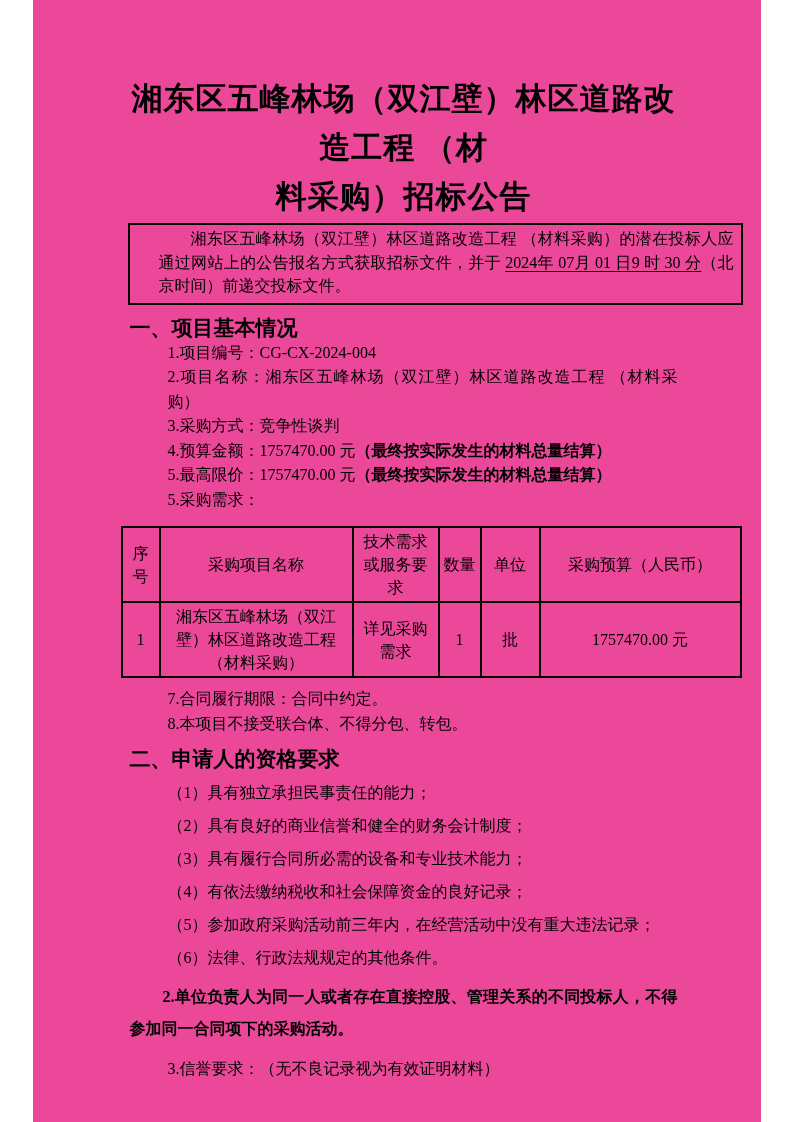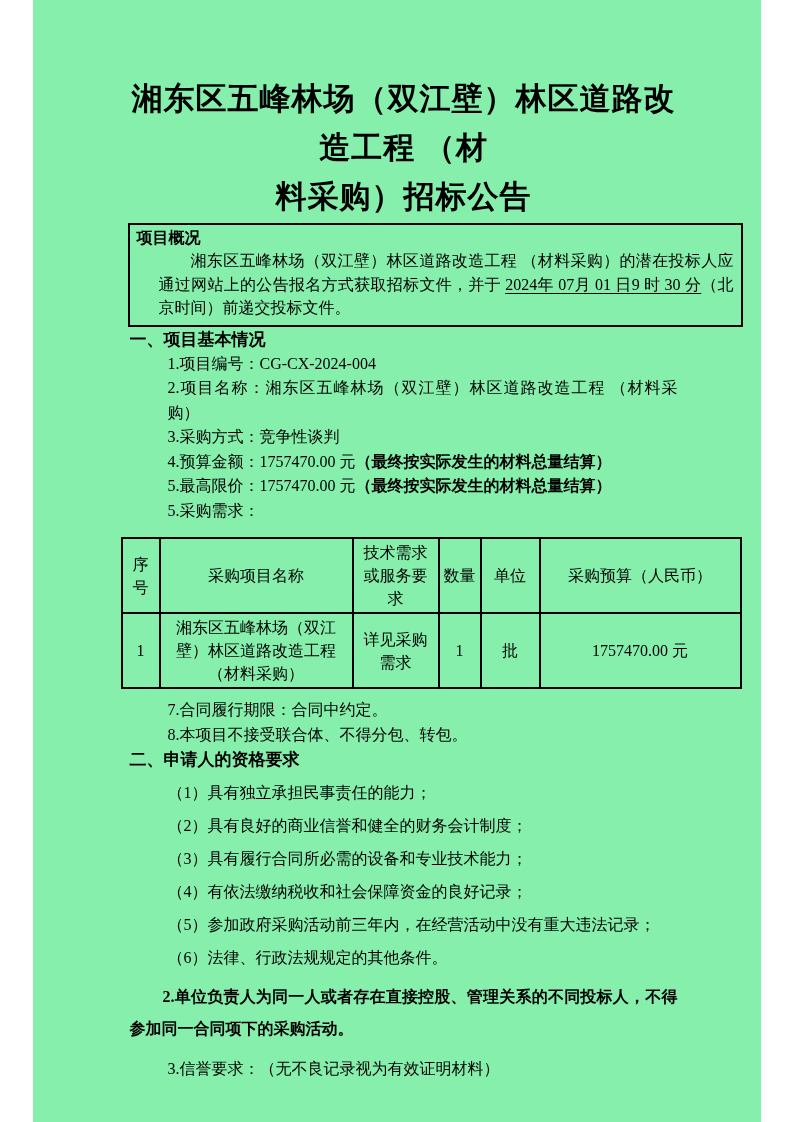--- a/index.html
+++ b/index.html
@@ -2,21 +2,21 @@
 <html><head>
 <meta charset="utf-8">
 <style>
   * { margin: 0; padding: 0; box-sizing: border-box; }
   html, body { background: #ffffff; }
   .page {
     position: relative;
     width: 728px;
     height: 1122px;
     margin: 0 auto;
-    background: #86efac;
+    background: #ec4899;
     color: #000000;
     font-family: "Liberation Serif", "DejaVu Serif", serif;
     font-size: 16px;
     overflow: hidden;
   }
   .content { padding: 0 83px 0 97px; }
   .doc-title {
     margin-top: 74px;
     text-align: center;
     font-size: 31px;
@@ -34,21 +34,21 @@
   }
   .box-heading { font-weight: bold; line-height: 22px; font-size: 16px; }
   .box-para {
     line-height: 23.5px;
     text-align: justify;
     text-indent: 32px;
     font-size: 16px;
     margin-left: 22px;
   }
   .underline { text-decoration: underline; text-underline-offset: 3px; }
-  .sec-heading { font-weight: bold; font-size: 17px; line-height: 25px; }
+  .sec-heading { font-weight: bold; font-size: 21px; line-height: 25px; margin-top: 11px; }
   .s1-item { padding-left: 38px; line-height: 24.5px; text-align: justify; }
   .bold { font-weight: bold; }
   table.req-table {
     border-collapse: collapse;
     table-layout: fixed;
     width: 619px;
     margin: 14px 0 0 -9px;
   }
   table.req-table th, table.req-table td {
     border: 2px solid #000000;
@@ -73,21 +73,20 @@
 
 <div class="page">
   <div class="content">
 
     <h1 class="doc-title">
       <span class="tline">湘东区五峰林场（双江壁）林区道路改造工程 （材</span>
       <span class="tline">料采购）招标公告</span>
     </h1>
 
     <div class="overview-box">
-      <div class="box-heading">项目概况</div>
       <p class="box-para"><span>湘东区五峰林场（双江壁）林区道路改造工程 （材料采购）的潜在投标人应通过网站上的公告报名方式获取招标文件，并于 </span><span class="underline">2024年 07月 01 日9  时 30 分</span><span>（北京时间）前递交投标文件。</span></p>
     </div>
 
     <div class="sec-heading">一、项目基本情况</div>
 
     <div class="s1-item"><span>1.项目编号：CG-CX-2024-004</span><span class="bold"></span></div>
     <div class="s1-item"><span>2.项目名称：湘东区五峰林场（双江壁）林区道路改造工程 （材料采购）</span><span class="bold"></span></div>
     <div class="s1-item"><span>3.采购方式：竞争性谈判</span><span class="bold"></span></div>
     <div class="s1-item"><span>4.预算金额：1757470.00 元</span><span class="bold">（最终按实际发生的材料总量结算）</span></div>
     <div class="s1-item"><span>5.最高限价：1757470.00 元</span><span class="bold">（最终按实际发生的材料总量结算）</span></div>

